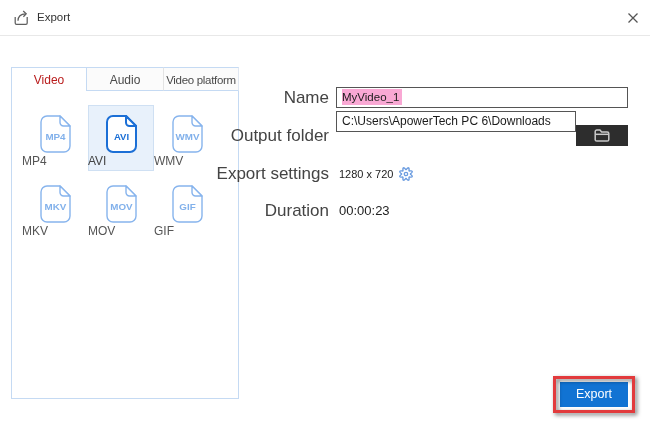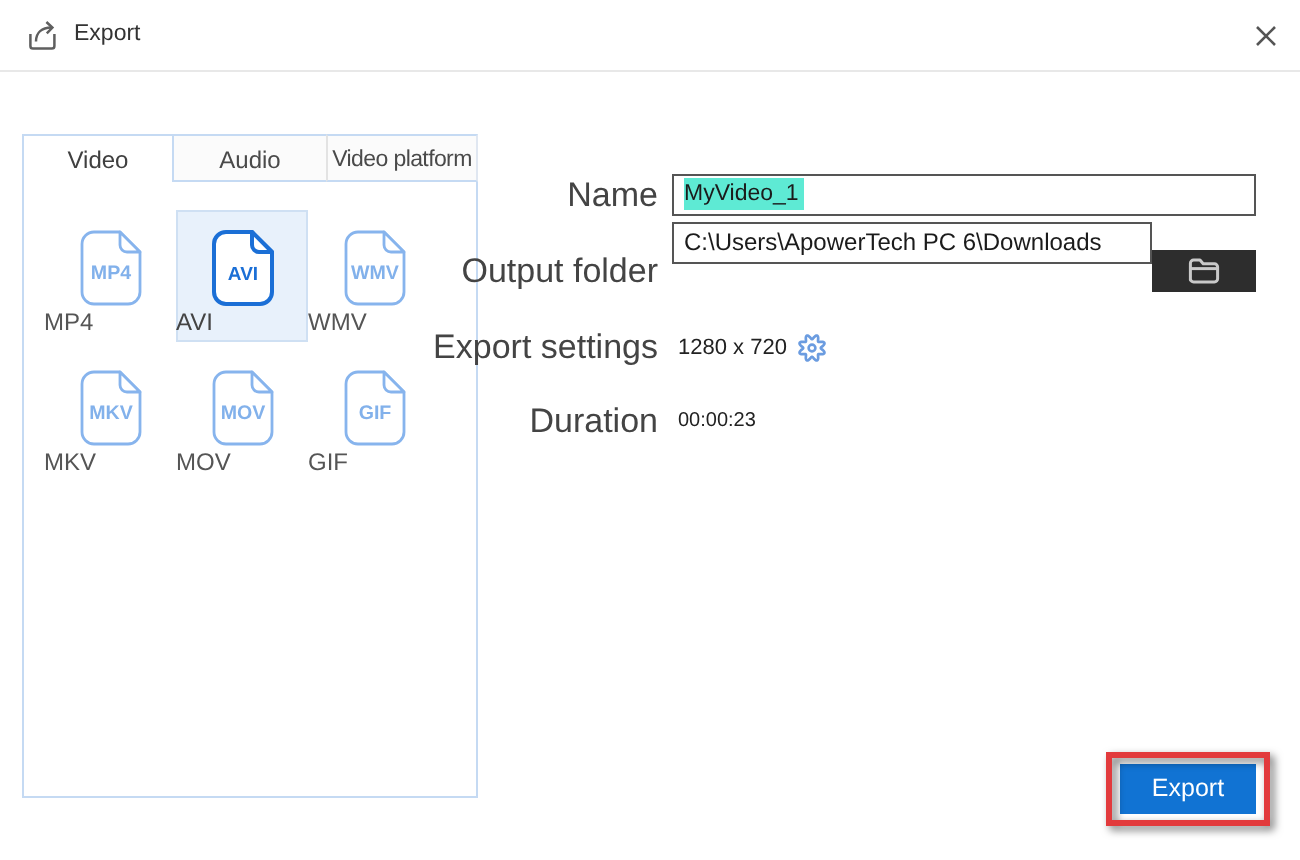--- a/index.html
+++ b/index.html
@@ -2,33 +2,33 @@
 <html><head>
 <meta charset="utf-8">
 <style>
   * { margin:0; padding:0; box-sizing:border-box; }
   html,body { width:650px; height:430px; background:#fff; font-family:"Liberation Sans",sans-serif; position:relative; overflow:hidden; }
   .abs { position:absolute; }
   .titleline { position:absolute; left:0; top:35px; width:650px; height:1px; background:#e8e8e8; }
   .title-text { position:absolute; left:37px; top:11px; font-size:11.5px; color:#333; line-height:13px; }
   
   .tab { position:absolute; top:67px; height:24px; font-size:12px; color:#4a4a4a; text-align:center; line-height:24px; white-space:nowrap; }
-  .tab1 { left:11px; width:76px; background:#fff; border:1px solid #c5daf3; border-bottom:none; z-index:3; color:#404040; }
+  .tab1 { left:11px; width:76px; background:#fff; border:1px solid #c5daf3; border-bottom:none; z-index:3; color:#b91c1c; }
   .tab2 { left:87px; width:76px; background:#fbfbfb; border-top:1px solid #c5daf3; border-bottom:1px solid #c5daf3; }
   .tab3 { left:163px; width:76px; background:#fbfbfb; border-top:1px solid #c5daf3; border-bottom:1px solid #c5daf3; border-left:1px solid #e3e3e3; border-right:1px solid #e0e7f1; font-size:11.5px; letter-spacing:-0.3px; }
   .panelbody { position:absolute; left:11px; top:91px; width:228px; height:308px; background:#fff; border:1px solid #c5daf3; border-top:none; }
   .selcell { position:absolute; left:88px; top:105px; width:66px; height:66px; background:#e8f1fb; border:1px solid #cfe0f3; }
   .cell { position:absolute; width:66px; height:66px; text-align:left; }
   .cell svg { display:block; margin:10px auto 0 auto; }
   .cell .lbl { font-size:12px; color:#555; margin-top:2px; line-height:13px; }
   
   .flabel { position:absolute; left:209px; width:120px; text-align:right; font-size:17px; color:#444; line-height:16px; }
   .fvalue { position:absolute; left:339px; font-size:12px; color:#222; line-height:16px; }
   .inp { position:absolute; left:336px; height:21px; background:#fff; border:1px solid #555; font-size:12px; color:#1b1b1b; line-height:19px; padding-left:5px; white-space:nowrap; }
-  .namesel { background:#5eead4; padding:2px 3px 2px 0; }
+  .namesel { background:#f9a8d4; padding:2px 3px 2px 0; }
   .folderbtn { position:absolute; left:576px; top:125px; width:52px; height:21px; background:#2d2d2d; }
   .folderbtn svg { display:block; margin:3px auto 0 auto; }
   .exportbtn { position:absolute; left:560px; top:382px; width:68px; height:25px; background:#1173d3; color:#fff; font-size:12.5px; text-align:center; line-height:25px; }
   .redbox { position:absolute; left:553px; top:376px; width:82px; height:37px; border:3px solid #e23a3c; filter:drop-shadow(2px 2px 2px rgba(0,0,0,0.55)); }
   .closex { position:absolute; left:624px; top:9px; width:18px; height:18px; }
 </style>
 </head>
 <body>
 
   <svg class="abs" style="left:13px;top:9px" width="18" height="17" viewBox="0 0 18 17" fill="none" stroke="#5f5f5f" stroke-width="1.25">
@@ -117,16 +117,16 @@
   <div class="flabel" style="top:166px">Export settings</div>
   <div class="fvalue" style="top:166px;font-size:11px">1280 x 720</div>
   <svg class="abs" style="left:398px;top:166px" width="16" height="16" viewBox="0 0 16 16">
     <g stroke="#6b9ce0" fill="none">
       <path d="M12.4 8.0 L12.49 8.24 L12.75 8.5 L13.13 8.81 L13.55 9.18 L13.92 9.59 L14.16 10.0 L14.23 10.39 L14.1 10.71 L13.77 10.94 L13.3 11.06 L12.76 11.09 L12.2 11.05 L11.72 11.01 L11.34 11.01 L11.11 11.11 L11.01 11.34 L11.01 11.72 L11.05 12.2 L11.09 12.76 L11.06 13.3 L10.94 13.77 L10.71 14.1 L10.39 14.23 L10.0 14.16 L9.59 13.92 L9.18 13.55 L8.81 13.13 L8.5 12.75 L8.24 12.49 L8.0 12.4 L7.76 12.49 L7.5 12.75 L7.19 13.13 L6.82 13.55 L6.41 13.92 L6.0 14.16 L5.61 14.23 L5.29 14.1 L5.06 13.77 L4.94 13.3 L4.91 12.76 L4.95 12.2 L4.99 11.72 L4.99 11.34 L4.89 11.11 L4.66 11.01 L4.28 11.01 L3.8 11.05 L3.24 11.09 L2.7 11.06 L2.23 10.94 L1.9 10.71 L1.77 10.39 L1.84 10.0 L2.08 9.59 L2.45 9.18 L2.87 8.81 L3.25 8.5 L3.51 8.24 L3.6 8.0 L3.51 7.76 L3.25 7.5 L2.87 7.19 L2.45 6.82 L2.08 6.41 L1.84 6.0 L1.77 5.61 L1.9 5.29 L2.23 5.06 L2.7 4.94 L3.24 4.91 L3.8 4.95 L4.28 4.99 L4.66 4.99 L4.89 4.89 L4.99 4.66 L4.99 4.28 L4.95 3.8 L4.91 3.24 L4.94 2.7 L5.06 2.23 L5.29 1.9 L5.61 1.77 L6.0 1.84 L6.41 2.08 L6.82 2.45 L7.19 2.87 L7.5 3.25 L7.76 3.51 L8.0 3.6 L8.24 3.51 L8.5 3.25 L8.81 2.87 L9.18 2.45 L9.59 2.08 L10.0 1.84 L10.39 1.77 L10.71 1.9 L10.94 2.23 L11.06 2.7 L11.09 3.24 L11.05 3.8 L11.01 4.28 L11.01 4.66 L11.11 4.89 L11.34 4.99 L11.72 4.99 L12.2 4.95 L12.76 4.91 L13.3 4.94 L13.77 5.06 L14.1 5.29 L14.23 5.61 L14.16 6.0 L13.92 6.41 L13.55 6.82 L13.13 7.19 L12.75 7.5 L12.49 7.76 L12.4 8.0 Z" stroke-width="1.35" stroke-linejoin="round"></path>
       <circle cx="8" cy="8" r="1.7" stroke-width="1.3"></circle>
     </g>
   </svg>
 
   <div class="flabel" style="top:203px">Duration</div>
-  <div class="fvalue" style="top:203px;font-size:10px">00:00:23</div>
+  <div class="fvalue" style="top:203px;font-size:13px">00:00:23</div>
 
   <div class="exportbtn">Export</div>
   <div class="redbox"></div>
 
 </body></html>

